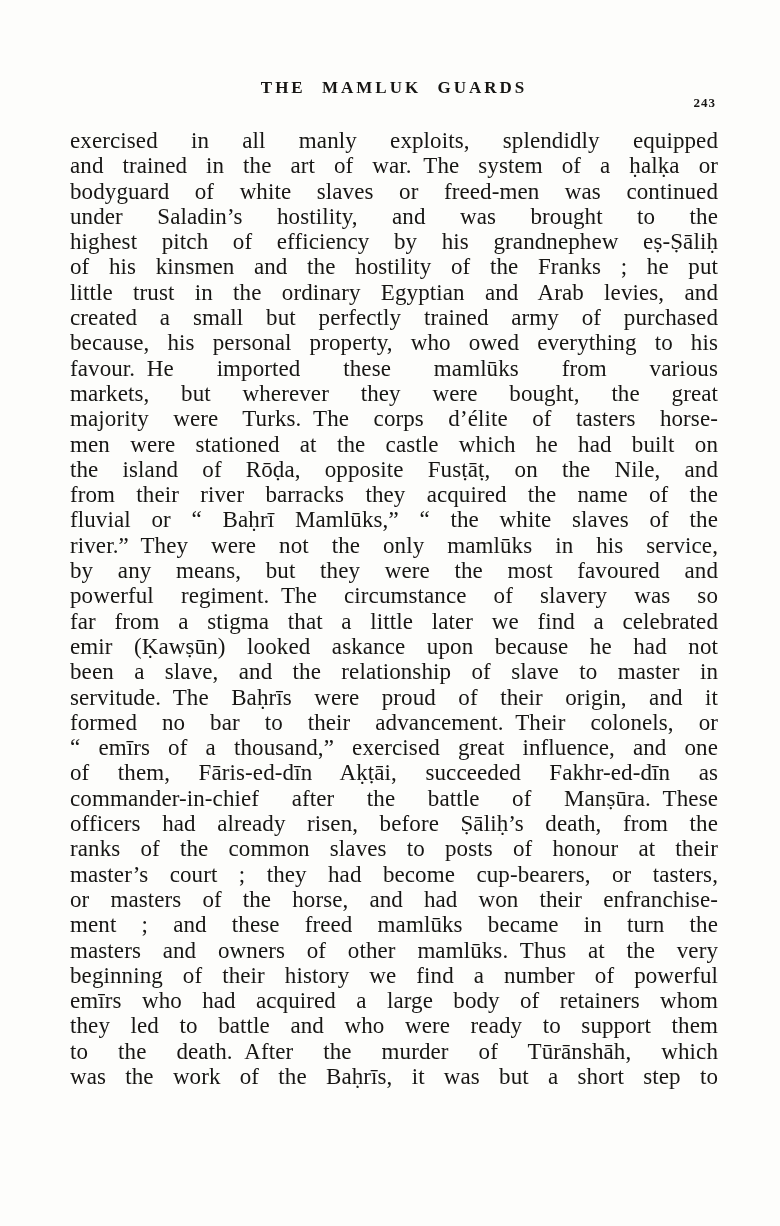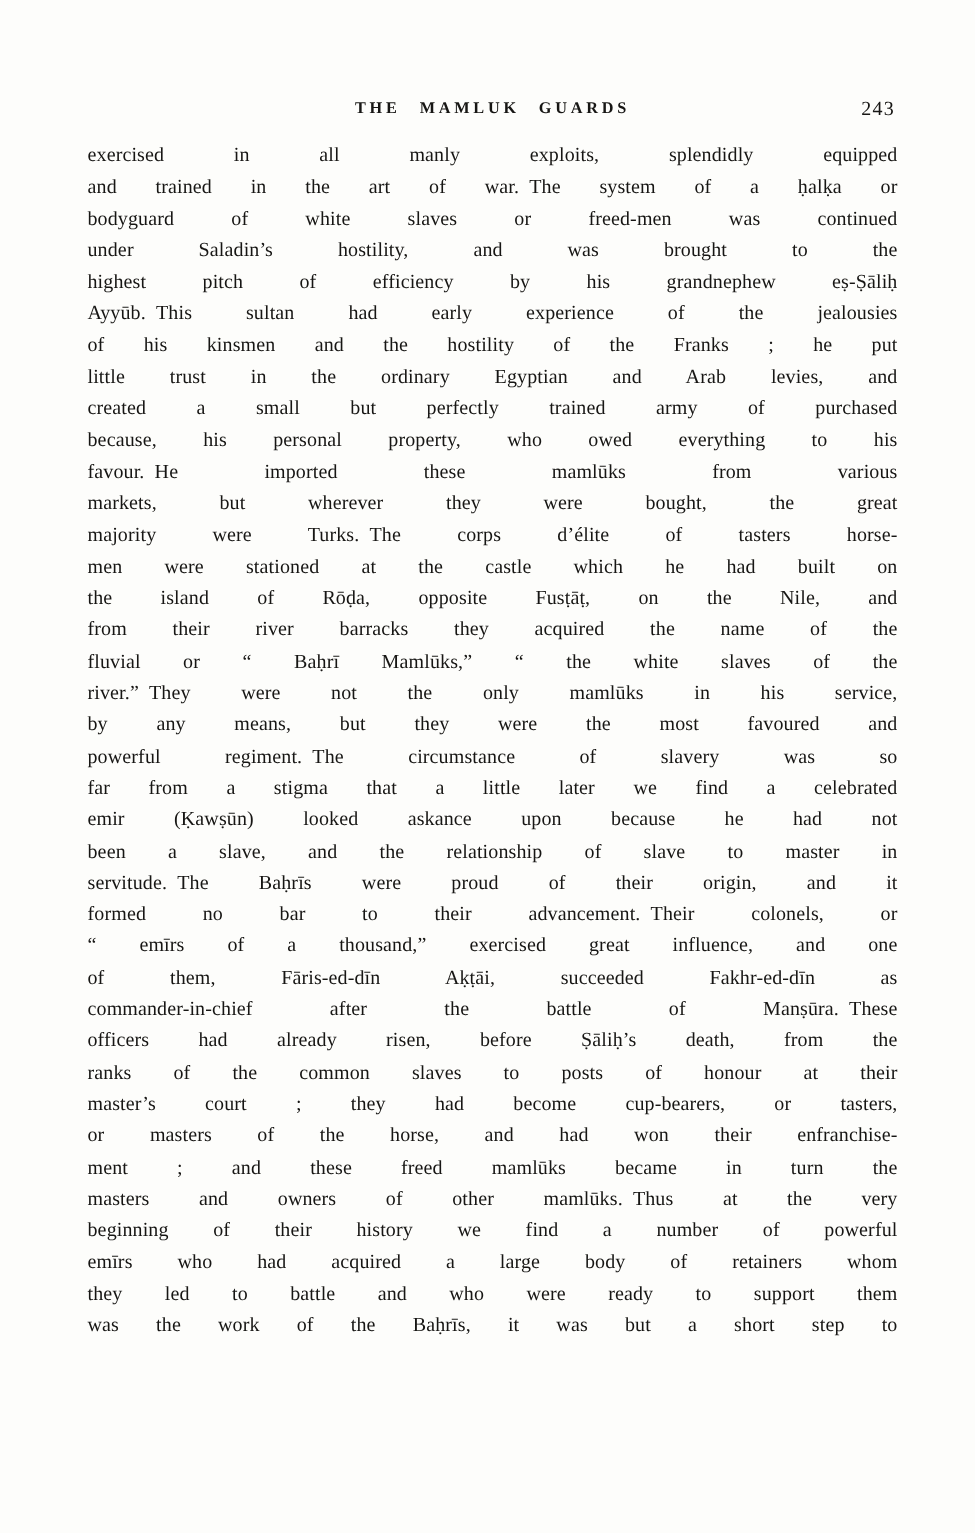--- a/index.html
+++ b/index.html
@@ -15,40 +15,40 @@
   .page-header {
     position: absolute;
     top: 78px;
     left: 70px;
     width: 648px;
     height: 24px;
   }
   .running-title {
     display: block;
     text-align: center;
-    font-size: 13px;
+    font-size: 17px;
     font-weight: bold;
     letter-spacing: 3px;
     word-spacing: 9px;
     white-space: nowrap;
   }
   .page-number {
     position: absolute;
     right: 2px;
-    top: 1px;
-    font-size: 16px;
-    font-weight: normal;
+    top: 17px;
+    font-size: 13px;
+    font-weight: bold;
     letter-spacing: 1px;
   }
   .page-body {
     position: absolute;
-    top: 112px;
+    top: 128px;
     left: 70px;
     width: 648px;
-    font-size: 16px;
+    font-size: 23px;
     line-height: 25.3px;
     letter-spacing: 0.1px;
   }
   .text-line {
     text-align: justify;
     text-align-last: justify;
     height: 25.3px;
     overflow: visible;
   }
   .text-line .italic { }
@@ -60,21 +60,20 @@
   <div class="page-header">
     <span class="running-title">THE MAMLUK GUARDS</span>
     <span class="page-number">243</span>
   </div>
   <div class="page-body">
       <div class="text-line"><span>exercised in all manly exploits, splendidly equipped</span></div>
       <div class="text-line"><span>and trained in the art of war. The system of a </span><span class="italic">ḥalḳa</span><span> or</span></div>
       <div class="text-line"><span>bodyguard of white slaves or freed-men was continued</span></div>
       <div class="text-line"><span>under Saladin’s hostility, and was brought to the</span></div>
       <div class="text-line"><span>highest pitch of efficiency by his grandnephew eṣ-Ṣāliḥ</span></div>
-      <div class="text-line"><span>Ayyūb. This sultan had early experience of the jealousies</span></div>
       <div class="text-line"><span>of his kinsmen and the hostility of the Franks ; he put</span></div>
       <div class="text-line"><span>little trust in the ordinary Egyptian and Arab levies, and</span></div>
       <div class="text-line"><span>created a small but perfectly trained army of purchased</span></div>
       <div class="text-line"><span>because, his personal property, who owed everything to his</span></div>
       <div class="text-line"><span>favour. He imported these mamlūks from various</span></div>
       <div class="text-line"><span>markets, but wherever they were bought, the great</span></div>
       <div class="text-line"><span>majority were Turks. The </span><span class="italic">corps d’élite</span><span> of tasters horse-</span></div>
       <div class="text-line"><span>men were stationed at the castle which he had built on</span></div>
       <div class="text-line"><span>the island of Rōḍa, opposite Fusṭāṭ, on the Nile, and</span></div>
       <div class="text-line"><span>from their river barracks they acquired the name of the</span></div>
@@ -92,15 +91,16 @@
       <div class="text-line"><span>commander-in-chief after the battle of Manṣūra. These</span></div>
       <div class="text-line"><span>officers had already risen, before Ṣāliḥ’s death, from the</span></div>
       <div class="text-line"><span>ranks of the common slaves to posts of honour at their</span></div>
       <div class="text-line"><span>master’s court ; they had become cup-bearers, or tasters,</span></div>
       <div class="text-line"><span>or masters of the horse, and had won their enfranchise-</span></div>
       <div class="text-line"><span>ment ; and these freed mamlūks became in turn the</span></div>
       <div class="text-line"><span>masters and owners of other mamlūks. Thus at the very</span></div>
       <div class="text-line"><span>beginning of their history we find a number of powerful</span></div>
       <div class="text-line"><span>emīrs who had acquired a large body of retainers whom</span></div>
       <div class="text-line"><span>they led to battle and who were ready to support them</span></div>
+      <div class="text-line"><span>to the death. After the murder of Tūrānshāh, which</span></div>
       <div class="text-line"><span>was the work of the Baḥrīs, it was but a short step to</span></div>
     </div>
 </div>
 
 </body></html>

